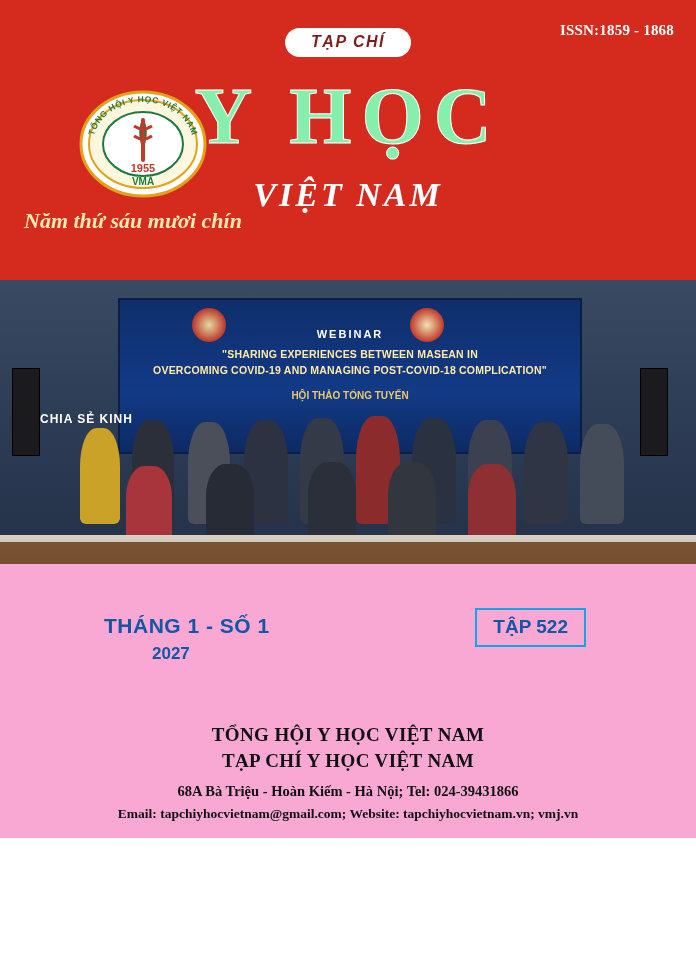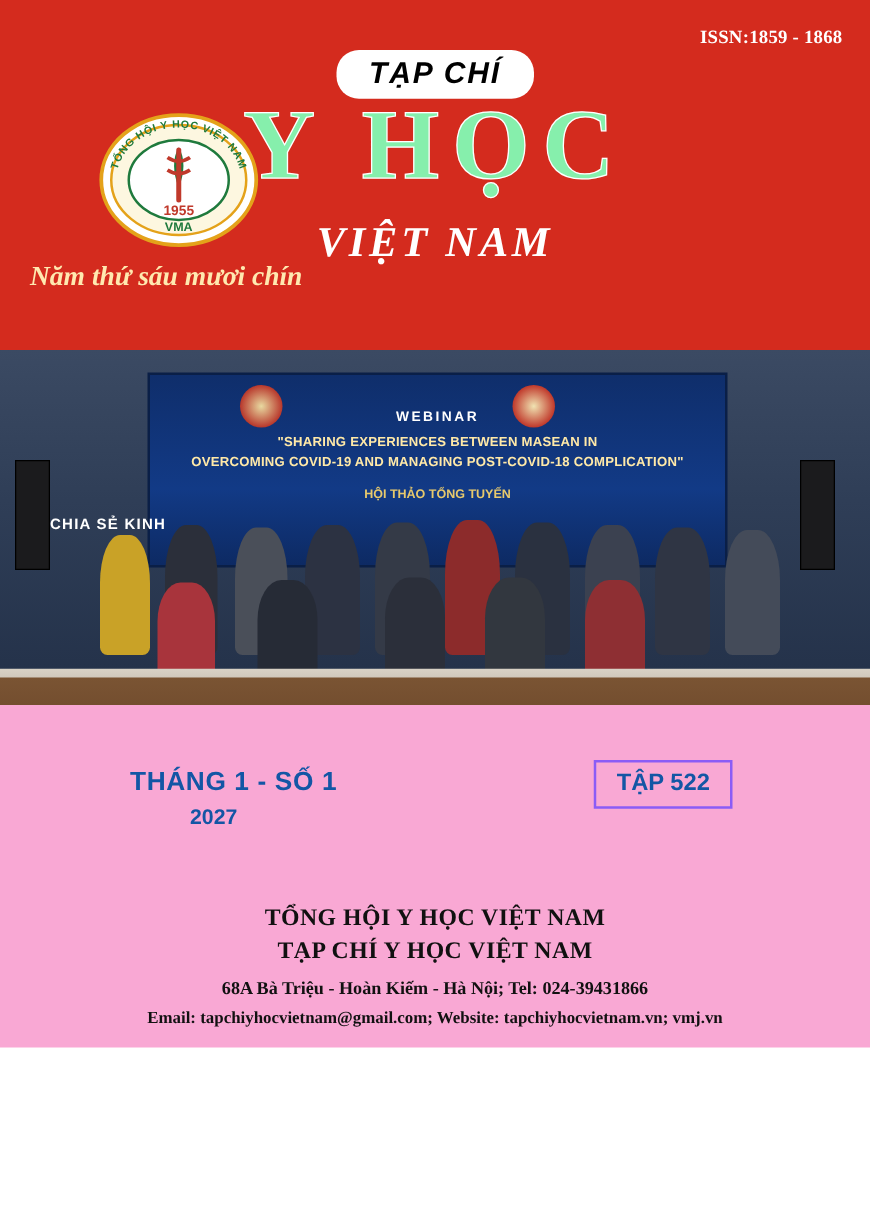--- a/index.html
+++ b/index.html
@@ -30,27 +30,27 @@
     color: #ffffff;
     font-family: "Liberation Serif", serif;
     font-weight: bold;
     font-size: 15px;
     letter-spacing: 0.2px;
   }
   .tapchi-badge {
     position: absolute;
     left: 50%;
     transform: translateX(-50%);
-    top: 40px;
+    top: 28px;
     background: #ffffff;
-    color: #000000;
+    color: #7f1d1d;
     font-family: "Liberation Sans", sans-serif;
     font-weight: bold;
     font-style: italic;
-    font-size: 24px;
+    font-size: 16px;
     letter-spacing: 1.5px;
     padding: 5px 26px 6px 26px;
     border-radius: 18px;
     white-space: nowrap;
   }
   .yhoc {
     position: absolute;
     left: 50%;
     transform: translateX(-50%);
     top: 76px;
@@ -202,21 +202,21 @@
     top: 80px;
     color: #1356a5;
     font-family: "Liberation Sans", sans-serif;
     font-weight: bold;
     font-size: 17px;
   }
   .tap-box {
     position: absolute;
     right: 110px;
     top: 44px;
-    border: 2px solid #8b5cf6;
+    border: 2px solid #0ea5e9;
     color: #1356a5;
     font-family: "Liberation Sans", sans-serif;
     font-weight: bold;
     font-size: 19px;
     padding: 6px 16px 7px 16px;
     white-space: nowrap;
   }
   .pub-block {
     position: absolute;
     left: 0; right: 0;

